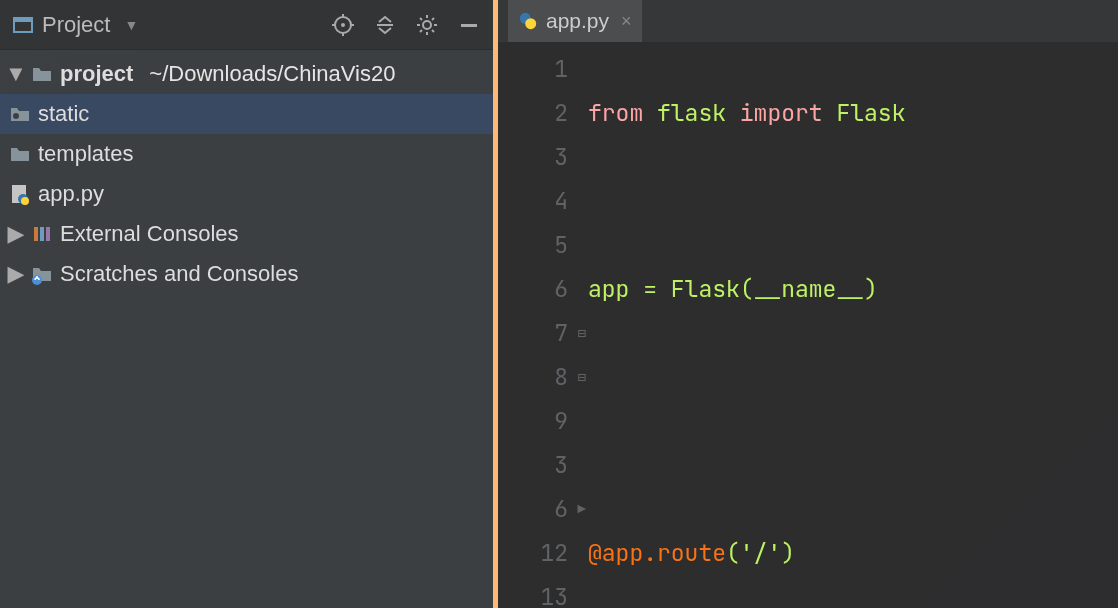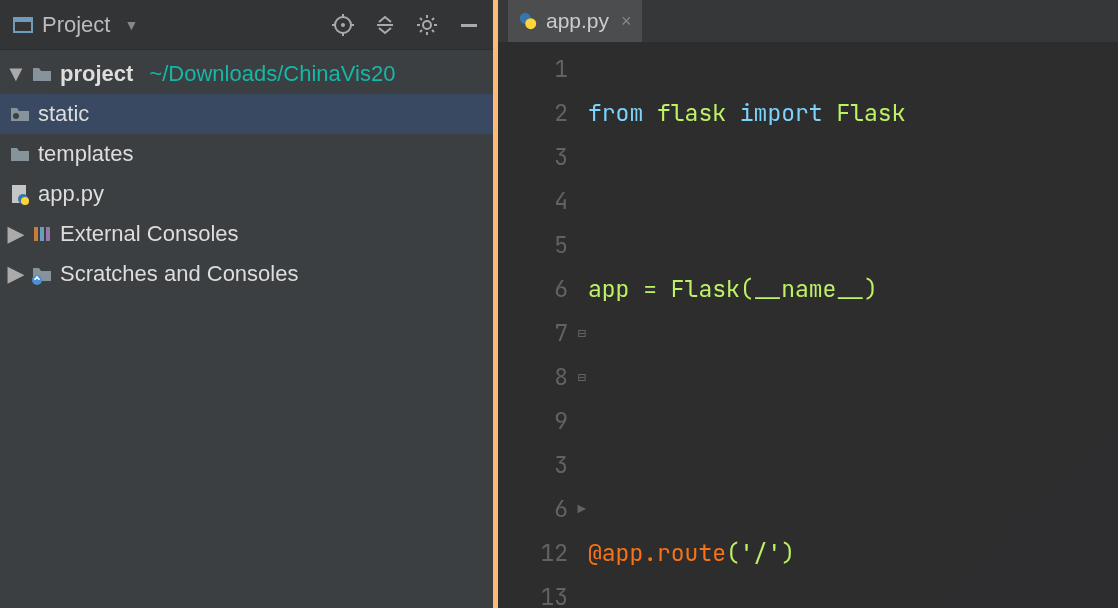--- a/index.html
+++ b/index.html
@@ -89,21 +89,21 @@
 .tree-icon {
   width: 24px;
   height: 24px;
   display: flex;
   align-items: center;
   justify-content: center;
   flex-shrink: 0;
 }
 .tree-label { color: #dddddd; white-space: nowrap; }
 .tree-label.bold { font-weight: 600; }
-.tree-label.muted { color: #14b8a6; }
+.tree-label.muted { color: #e5e5e5; }
 .indent-1 { }
 .indent-0 { padding-left: 8px; }
 
 .editor {
   flex: 1;
   height: 100%;
   background: rgba(43,43,43,0.88);
   position: relative;
   z-index: 1;
   display: flex;
@@ -150,21 +150,21 @@
   right: 2px;
   top: 4px;
 }
 .fold-marks .fm { height:44px; display:flex; align-items:center; justify-content:center; color:#606366; font-size:14px;}
 .code-lines {
   flex: 1;
   padding-top: 4px;
   white-space: pre;
 }
 .code-lines .cl { height: 44px; }
-.kw { color: #7dd3fc; }
+.kw { color: #fca5a5; }
 .dec { color: #f97316; }
 .id { color: #bef264; }
 svg { display: block; }
 </style>
 </head>
 <body>
 
 <div class="bg-overlay"></div>
 
 <div class="sidebar">

